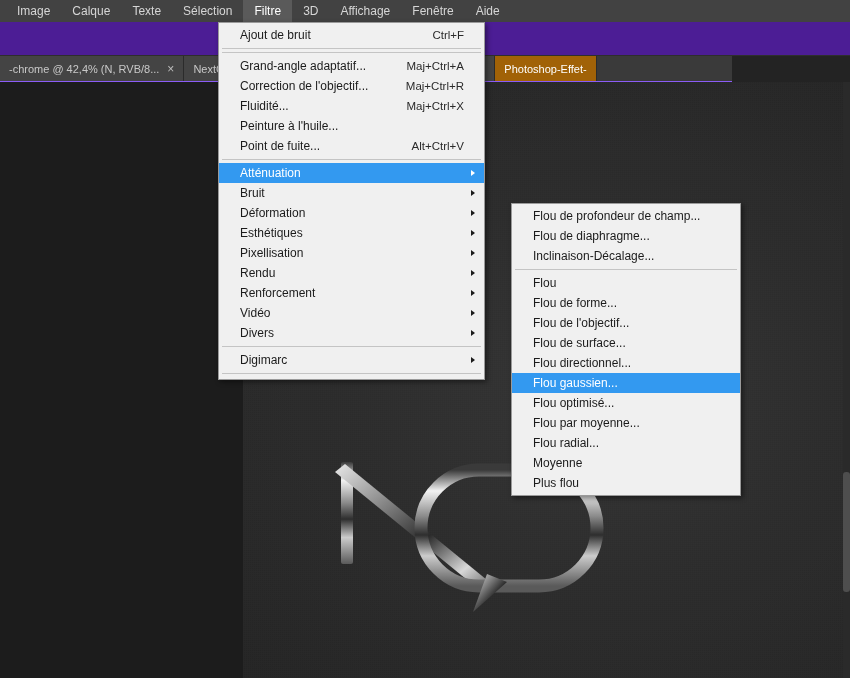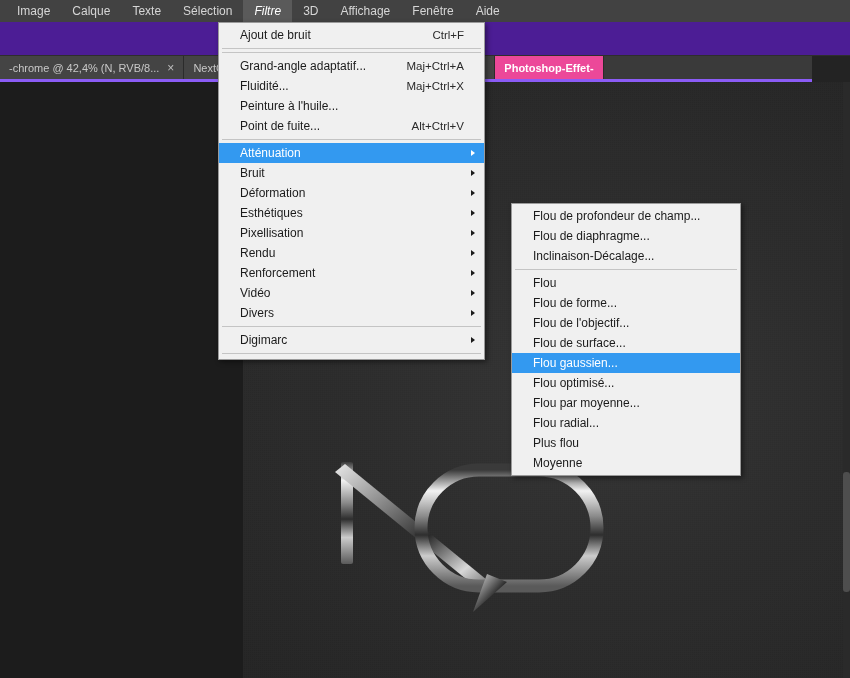--- a/index.html
+++ b/index.html
@@ -27,21 +27,20 @@
     height: 22px;
     padding: 0 11px;
     display: flex; align-items: center;
     font-size: 12px;
     color: #d6d6d6;
     white-space: nowrap;
   }
   .menubar-item.active {
     background: #5a5a5a;
     color: #ffffff;
-    font-style: italic;
   }
 
   
   .optionsbar {
     position: absolute; left: 0; top: 22px;
     width: 850px; height: 34px;
     background: #4c1d95;
     display: flex; align-items: center;
     border-bottom: 1px solid #2e2e2e;
     flex-direction: column;
@@ -93,39 +92,39 @@
     margin-left: 14px; margin-right: 10px;
     white-space: nowrap;
   }
   .mode3d-icons {
     display: flex; align-items: center; gap: 11px;
   }
 
   
   .tabbar {
     position: absolute; left: 0; top: 56px;
-    width: 812px; height: 26px;
+    width: 732px; height: 26px;
     background: #3a3a3a;
     display: flex; align-items: stretch;
-    border-bottom: 3px solid #8b5cf6;
+    border-bottom: 1px solid #8b5cf6;
   }
   .tab {
     display: flex; align-items: center;
     padding: 0 9px;
     font-size: 11px;
     color: #c8c8c8;
     background: #444444;
     border-right: 1px solid #2b2b2b;
     white-space: nowrap;
     gap: 8px;
   }
   .tab.active {
-    background: #ec4899;
+    background: #a16207;
     color: #ffffff;
-    font-weight: bold;
+    font-weight: normal;
   }
   .tab-close {
     font-size: 12px; color: #bdbdbd;
     line-height: 10px;
   }
 
   
   .canvas-area {
     position: absolute; left: 0; top: 82px;
     width: 850px; height: 596px;
@@ -393,20 +392,24 @@
         <span class="menu-label">Ajout de bruit</span>
         <span class="menu-shortcut">Ctrl+F</span>
       </div>
       <div class="menu-sep"></div>
       <div class="menu-sep"></div>
       <div class="menu-row">
         <span class="menu-label">Grand-angle adaptatif...</span>
         <span class="menu-shortcut">Maj+Ctrl+A</span>
       </div>
       <div class="menu-row">
+        <span class="menu-label">Correction de l'objectif...</span>
+        <span class="menu-shortcut">Maj+Ctrl+R</span>
+      </div>
+      <div class="menu-row">
         <span class="menu-label">Fluidité...</span>
         <span class="menu-shortcut">Maj+Ctrl+X</span>
       </div>
       <div class="menu-row">
         <span class="menu-label">Peinture à l'huile...</span>
       </div>
       <div class="menu-row">
         <span class="menu-label">Point de fuite...</span>
         <span class="menu-shortcut">Alt+Ctrl+V</span>
       </div>
@@ -471,33 +474,36 @@
       </div>
       <div class="menu-row">
         <span class="menu-label">Flou de forme...</span>
       </div>
       <div class="menu-row">
         <span class="menu-label">Flou de l'objectif...</span>
       </div>
       <div class="menu-row">
         <span class="menu-label">Flou de surface...</span>
       </div>
+      <div class="menu-row">
+        <span class="menu-label">Flou directionnel...</span>
+      </div>
       <div class="menu-row hl">
         <span class="menu-label">Flou gaussien...</span>
       </div>
       <div class="menu-row">
         <span class="menu-label">Flou optimisé...</span>
       </div>
       <div class="menu-row">
         <span class="menu-label">Flou par moyenne...</span>
       </div>
       <div class="menu-row">
         <span class="menu-label">Flou radial...</span>
       </div>
       <div class="menu-row">
+        <span class="menu-label">Moyenne</span>
+      </div>
+      <div class="menu-row">
         <span class="menu-label">Plus flou</span>
       </div>
-      <div class="menu-row">
-        <span class="menu-label">Moyenne</span>
-      </div>
     </div>
 
 </div>
 
 </body></html>

